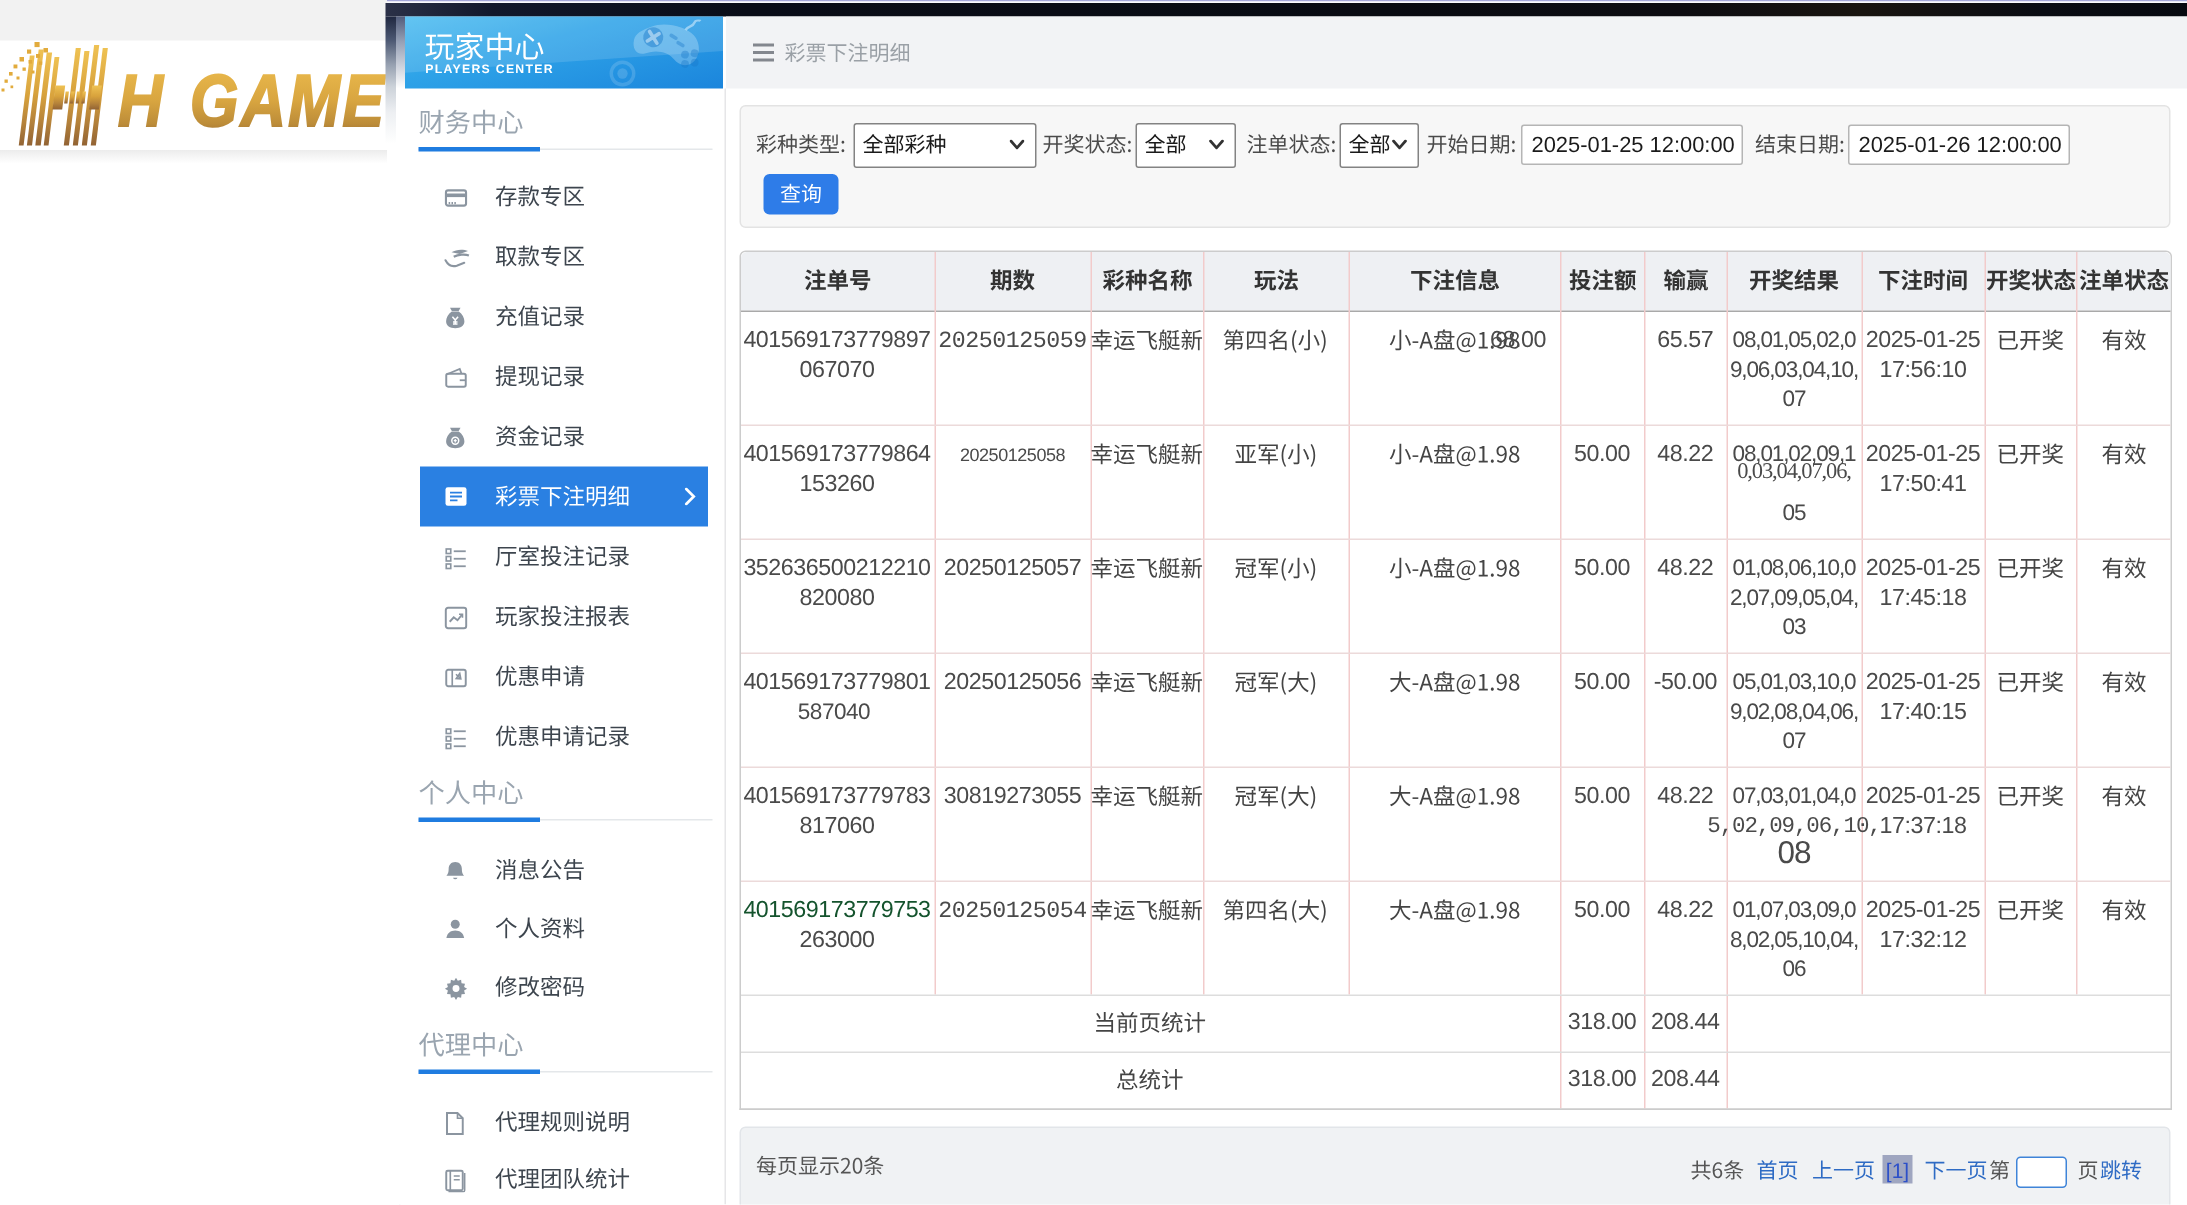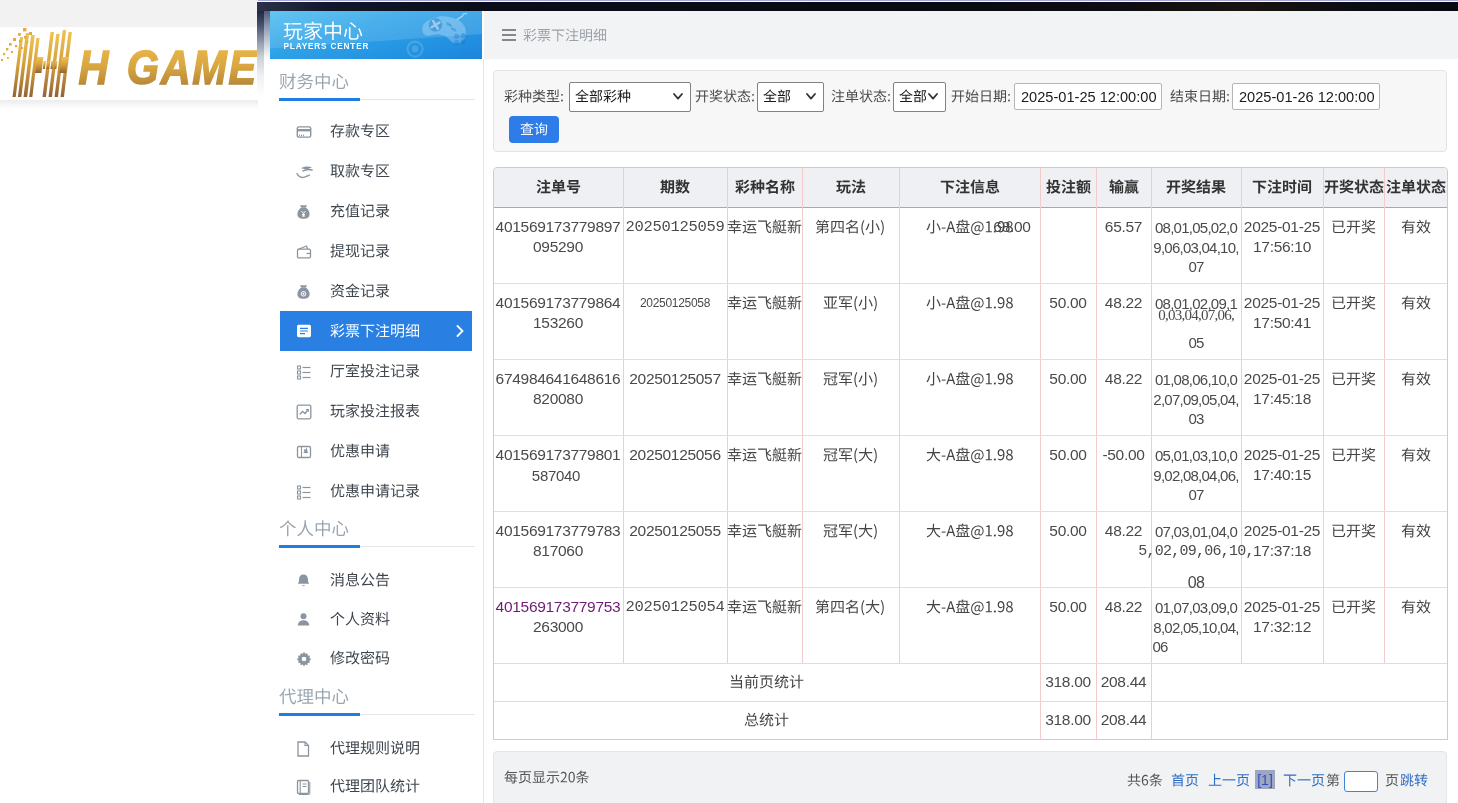--- a/index.html
+++ b/index.html
@@ -642,21 +642,21 @@
       <use href="#gb72b6" transform="translate(30.0 15.3) scale(0.0150 -0.0150)"></use>
       <use href="#gb6001" transform="translate(45.0 15.3) scale(0.0150 -0.0150)"></use>
     </svg></div>
 <div style="position:absolute;left:1385.5px;top:177.1px;line-height:0"><svg width="60" height="20" viewBox="0 0 60 20" style="overflow:visible" fill="#333">
       <use href="#gb6ce8" transform="translate(0.0 15.3) scale(0.0150 -0.0150)"></use>
       <use href="#gb5355" transform="translate(15.0 15.3) scale(0.0150 -0.0150)"></use>
       <use href="#gb72b6" transform="translate(30.0 15.3) scale(0.0150 -0.0150)"></use>
       <use href="#gb6001" transform="translate(45.0 15.3) scale(0.0150 -0.0150)"></use>
     </svg></div>
 <div style="position:absolute;left:558.0px;top:227.0px;transform:translate(-50%,-50%);font-family:'Liberation Sans',sans-serif;font-size:15.5px;letter-spacing:-0.30px;color:#4a4a4a;white-space:nowrap;line-height:normal">401569173779897</div>
-<div style="position:absolute;left:558.0px;top:246.6px;transform:translate(-50%,-50%);font-family:'Liberation Sans',sans-serif;font-size:15.5px;letter-spacing:-0.30px;color:#4a4a4a;white-space:nowrap;line-height:normal">095290</div>
+<div style="position:absolute;left:558.0px;top:246.6px;transform:translate(-50%,-50%);font-family:'Liberation Sans',sans-serif;font-size:15.5px;letter-spacing:-0.30px;color:#4a4a4a;white-space:nowrap;line-height:normal">067070</div>
 <div style="position:absolute;left:675.0px;top:227.0px;transform:translate(-50%,-50%);font-family:Liberation Mono, monospace;font-size:15.5px;letter-spacing:-0.30px;color:#4a4a4a;white-space:nowrap;line-height:normal">20250125059</div>
 <div style="position:absolute;left:727.0px;top:217.1px;line-height:0"><svg width="75" height="20" viewBox="0 0 75 20" style="overflow:visible" fill="#444">
       <use href="#g5e78" transform="translate(0.0 15.3) scale(0.0150 -0.0150)"></use>
       <use href="#g8fd0" transform="translate(15.0 15.3) scale(0.0150 -0.0150)"></use>
       <use href="#g98de" transform="translate(30.0 15.3) scale(0.0150 -0.0150)"></use>
       <use href="#g8247" transform="translate(45.0 15.3) scale(0.0150 -0.0150)"></use>
       <use href="#g65b0" transform="translate(60.0 15.3) scale(0.0150 -0.0150)"></use>
     </svg></div>
 <div style="position:absolute;left:815.4px;top:217.1px;line-height:0"><svg width="70" height="20" viewBox="0 0 70 20" style="overflow:visible" fill="#444">
       <use href="#g7b2c" transform="translate(0.0 15.3) scale(0.0150 -0.0150)"></use>
@@ -730,21 +730,21 @@
 <div style="position:absolute;left:1282.0px;top:322.6px;transform:translate(-50%,-50%);font-family:'Liberation Sans',sans-serif;font-size:15.5px;letter-spacing:-0.30px;color:#4a4a4a;white-space:nowrap;line-height:normal">17:50:41</div>
 <div style="position:absolute;left:1331.0px;top:293.1px;line-height:0"><svg width="45" height="20" viewBox="0 0 45 20" style="overflow:visible" fill="#444">
       <use href="#g5df2" transform="translate(0.0 15.3) scale(0.0150 -0.0150)"></use>
       <use href="#g5f00" transform="translate(15.0 15.3) scale(0.0150 -0.0150)"></use>
       <use href="#g5956" transform="translate(30.0 15.3) scale(0.0150 -0.0150)"></use>
     </svg></div>
 <div style="position:absolute;left:1400.5px;top:293.1px;line-height:0"><svg width="30" height="20" viewBox="0 0 30 20" style="overflow:visible" fill="#444">
       <use href="#g6709" transform="translate(0.0 15.3) scale(0.0150 -0.0150)"></use>
       <use href="#g6548" transform="translate(15.0 15.3) scale(0.0150 -0.0150)"></use>
     </svg></div>
-<div style="position:absolute;left:558.0px;top:379.0px;transform:translate(-50%,-50%);font-family:'Liberation Sans',sans-serif;font-size:15.5px;letter-spacing:-0.30px;color:#4a4a4a;white-space:nowrap;line-height:normal">674984641648616</div>
+<div style="position:absolute;left:558.0px;top:379.0px;transform:translate(-50%,-50%);font-family:'Liberation Sans',sans-serif;font-size:15.5px;letter-spacing:-0.30px;color:#4a4a4a;white-space:nowrap;line-height:normal">352636500212210</div>
 <div style="position:absolute;left:558.0px;top:398.6px;transform:translate(-50%,-50%);font-family:'Liberation Sans',sans-serif;font-size:15.5px;letter-spacing:-0.30px;color:#4a4a4a;white-space:nowrap;line-height:normal">820080</div>
 <div style="position:absolute;left:675.0px;top:379.0px;transform:translate(-50%,-50%);font-family:'Liberation Sans',sans-serif;font-size:15.5px;letter-spacing:-0.30px;color:#4a4a4a;white-space:nowrap;line-height:normal">20250125057</div>
 <div style="position:absolute;left:727.0px;top:369.1px;line-height:0"><svg width="75" height="20" viewBox="0 0 75 20" style="overflow:visible" fill="#444">
       <use href="#g5e78" transform="translate(0.0 15.3) scale(0.0150 -0.0150)"></use>
       <use href="#g8fd0" transform="translate(15.0 15.3) scale(0.0150 -0.0150)"></use>
       <use href="#g98de" transform="translate(30.0 15.3) scale(0.0150 -0.0150)"></use>
       <use href="#g8247" transform="translate(45.0 15.3) scale(0.0150 -0.0150)"></use>
       <use href="#g65b0" transform="translate(60.0 15.3) scale(0.0150 -0.0150)"></use>
     </svg></div>
 <div style="position:absolute;left:822.9px;top:369.1px;line-height:0"><svg width="55" height="20" viewBox="0 0 55 20" style="overflow:visible" fill="#444">
@@ -820,21 +820,21 @@
       <use href="#g5df2" transform="translate(0.0 15.3) scale(0.0150 -0.0150)"></use>
       <use href="#g5f00" transform="translate(15.0 15.3) scale(0.0150 -0.0150)"></use>
       <use href="#g5956" transform="translate(30.0 15.3) scale(0.0150 -0.0150)"></use>
     </svg></div>
 <div style="position:absolute;left:1400.5px;top:445.1px;line-height:0"><svg width="30" height="20" viewBox="0 0 30 20" style="overflow:visible" fill="#444">
       <use href="#g6709" transform="translate(0.0 15.3) scale(0.0150 -0.0150)"></use>
       <use href="#g6548" transform="translate(15.0 15.3) scale(0.0150 -0.0150)"></use>
     </svg></div>
 <div style="position:absolute;left:558.0px;top:531.0px;transform:translate(-50%,-50%);font-family:'Liberation Sans',sans-serif;font-size:15.5px;letter-spacing:-0.30px;color:#4a4a4a;white-space:nowrap;line-height:normal">401569173779783</div>
 <div style="position:absolute;left:558.0px;top:550.6px;transform:translate(-50%,-50%);font-family:'Liberation Sans',sans-serif;font-size:15.5px;letter-spacing:-0.30px;color:#4a4a4a;white-space:nowrap;line-height:normal">817060</div>
-<div style="position:absolute;left:675.0px;top:531.0px;transform:translate(-50%,-50%);font-family:'Liberation Sans',sans-serif;font-size:15.5px;letter-spacing:-0.30px;color:#4a4a4a;white-space:nowrap;line-height:normal">20250125055</div>
+<div style="position:absolute;left:675.0px;top:531.0px;transform:translate(-50%,-50%);font-family:'Liberation Sans',sans-serif;font-size:15.5px;letter-spacing:-0.30px;color:#4a4a4a;white-space:nowrap;line-height:normal">30819273055</div>
 <div style="position:absolute;left:727.0px;top:521.1px;line-height:0"><svg width="75" height="20" viewBox="0 0 75 20" style="overflow:visible" fill="#444">
       <use href="#g5e78" transform="translate(0.0 15.3) scale(0.0150 -0.0150)"></use>
       <use href="#g8fd0" transform="translate(15.0 15.3) scale(0.0150 -0.0150)"></use>
       <use href="#g98de" transform="translate(30.0 15.3) scale(0.0150 -0.0150)"></use>
       <use href="#g8247" transform="translate(45.0 15.3) scale(0.0150 -0.0150)"></use>
       <use href="#g65b0" transform="translate(60.0 15.3) scale(0.0150 -0.0150)"></use>
     </svg></div>
 <div style="position:absolute;left:822.9px;top:521.1px;line-height:0"><svg width="55" height="20" viewBox="0 0 55 20" style="overflow:visible" fill="#444">
       <use href="#g51a0" transform="translate(0.0 15.3) scale(0.0150 -0.0150)"></use>
       <use href="#g519b" transform="translate(15.0 15.3) scale(0.0150 -0.0150)"></use>
@@ -850,33 +850,33 @@
       <use href="#g40" transform="translate(44.3 15.3) scale(0.0150 -0.0150)"></use>
       <use href="#g31" transform="translate(58.5 15.3) scale(0.0150 -0.0150)"></use>
       <use href="#g2e" transform="translate(66.8 15.3) scale(0.0150 -0.0150)"></use>
       <use href="#g39" transform="translate(71.0 15.3) scale(0.0150 -0.0150)"></use>
       <use href="#g38" transform="translate(79.3 15.3) scale(0.0150 -0.0150)"></use>
     </svg></div>
 <div style="position:absolute;left:1068.0px;top:531.0px;transform:translate(-50%,-50%);font-family:'Liberation Sans',sans-serif;font-size:15.5px;letter-spacing:-0.30px;color:#4a4a4a;white-space:nowrap;line-height:normal">50.00</div>
 <div style="position:absolute;left:1123.5px;top:531.0px;transform:translate(-50%,-50%);font-family:'Liberation Sans',sans-serif;font-size:15.5px;letter-spacing:-0.30px;color:#4a4a4a;white-space:nowrap;line-height:normal">48.22</div>
 <div style="position:absolute;left:1196.0px;top:531.0px;transform:translate(-50%,-50%);font-family:'Liberation Sans',sans-serif;font-size:15.0px;letter-spacing:-0.75px;color:#4a4a4a;white-space:nowrap;line-height:normal">07,03,01,04,0</div>
 <div style="position:absolute;left:1196.0px;top:550.6px;transform:translate(-50%,-50%);font-family:Liberation Mono, monospace;font-size:15.0px;letter-spacing:-0.75px;color:#4a4a4a;white-space:nowrap;line-height:normal">5,02,09,06,10,</div>
-<div style="position:absolute;left:1196.0px;top:583px;transform:translate(-50%,-50%);font-family:'Liberation Sans',sans-serif;font-size:16px;letter-spacing:-0.75px;color:#4a4a4a;white-space:nowrap;line-height:normal">08</div>
+<div style="position:absolute;left:1196.0px;top:569px;transform:translate(-50%,-50%);font-family:'Liberation Sans',sans-serif;font-size:21px;letter-spacing:-0.75px;color:#4a4a4a;white-space:nowrap;line-height:normal">08</div>
 <div style="position:absolute;left:1282.0px;top:531.0px;transform:translate(-50%,-50%);font-family:'Liberation Sans',sans-serif;font-size:15.5px;letter-spacing:-0.30px;color:#4a4a4a;white-space:nowrap;line-height:normal">2025-01-25</div>
 <div style="position:absolute;left:1282.0px;top:550.6px;transform:translate(-50%,-50%);font-family:'Liberation Sans',sans-serif;font-size:15.5px;letter-spacing:-0.30px;color:#4a4a4a;white-space:nowrap;line-height:normal">17:37:18</div>
 <div style="position:absolute;left:1331.0px;top:521.1px;line-height:0"><svg width="45" height="20" viewBox="0 0 45 20" style="overflow:visible" fill="#444">
       <use href="#g5df2" transform="translate(0.0 15.3) scale(0.0150 -0.0150)"></use>
       <use href="#g5f00" transform="translate(15.0 15.3) scale(0.0150 -0.0150)"></use>
       <use href="#g5956" transform="translate(30.0 15.3) scale(0.0150 -0.0150)"></use>
     </svg></div>
 <div style="position:absolute;left:1400.5px;top:521.1px;line-height:0"><svg width="30" height="20" viewBox="0 0 30 20" style="overflow:visible" fill="#444">
       <use href="#g6709" transform="translate(0.0 15.3) scale(0.0150 -0.0150)"></use>
       <use href="#g6548" transform="translate(15.0 15.3) scale(0.0150 -0.0150)"></use>
     </svg></div>
-<div style="position:absolute;left:558.0px;top:607.0px;transform:translate(-50%,-50%);font-family:'Liberation Sans',sans-serif;font-size:15.5px;letter-spacing:-0.30px;color:#701a75;white-space:nowrap;line-height:normal">401569173779753</div>
+<div style="position:absolute;left:558.0px;top:607.0px;transform:translate(-50%,-50%);font-family:'Liberation Sans',sans-serif;font-size:15.5px;letter-spacing:-0.30px;color:#14532d;white-space:nowrap;line-height:normal">401569173779753</div>
 <div style="position:absolute;left:558.0px;top:626.6px;transform:translate(-50%,-50%);font-family:'Liberation Sans',sans-serif;font-size:15.5px;letter-spacing:-0.30px;color:#4a4a4a;white-space:nowrap;line-height:normal">263000</div>
 <div style="position:absolute;left:675.0px;top:607.0px;transform:translate(-50%,-50%);font-family:Liberation Mono, monospace;font-size:15.5px;letter-spacing:-0.30px;color:#4a4a4a;white-space:nowrap;line-height:normal">20250125054</div>
 <div style="position:absolute;left:727.0px;top:597.1px;line-height:0"><svg width="75" height="20" viewBox="0 0 75 20" style="overflow:visible" fill="#444">
       <use href="#g5e78" transform="translate(0.0 15.3) scale(0.0150 -0.0150)"></use>
       <use href="#g8fd0" transform="translate(15.0 15.3) scale(0.0150 -0.0150)"></use>
       <use href="#g98de" transform="translate(30.0 15.3) scale(0.0150 -0.0150)"></use>
       <use href="#g8247" transform="translate(45.0 15.3) scale(0.0150 -0.0150)"></use>
       <use href="#g65b0" transform="translate(60.0 15.3) scale(0.0150 -0.0150)"></use>
     </svg></div>
 <div style="position:absolute;left:815.4px;top:597.1px;line-height:0"><svg width="70" height="20" viewBox="0 0 70 20" style="overflow:visible" fill="#444">
@@ -895,21 +895,21 @@
       <use href="#g40" transform="translate(44.3 15.3) scale(0.0150 -0.0150)"></use>
       <use href="#g31" transform="translate(58.5 15.3) scale(0.0150 -0.0150)"></use>
       <use href="#g2e" transform="translate(66.8 15.3) scale(0.0150 -0.0150)"></use>
       <use href="#g39" transform="translate(71.0 15.3) scale(0.0150 -0.0150)"></use>
       <use href="#g38" transform="translate(79.3 15.3) scale(0.0150 -0.0150)"></use>
     </svg></div>
 <div style="position:absolute;left:1068.0px;top:607.0px;transform:translate(-50%,-50%);font-family:'Liberation Sans',sans-serif;font-size:15.5px;letter-spacing:-0.30px;color:#4a4a4a;white-space:nowrap;line-height:normal">50.00</div>
 <div style="position:absolute;left:1123.5px;top:607.0px;transform:translate(-50%,-50%);font-family:'Liberation Sans',sans-serif;font-size:15.5px;letter-spacing:-0.30px;color:#4a4a4a;white-space:nowrap;line-height:normal">48.22</div>
 <div style="position:absolute;left:1196.0px;top:607.0px;transform:translate(-50%,-50%);font-family:'Liberation Sans',sans-serif;font-size:15.0px;letter-spacing:-0.75px;color:#4a4a4a;white-space:nowrap;line-height:normal">01,07,03,09,0</div>
 <div style="position:absolute;left:1196.0px;top:626.6px;transform:translate(-50%,-50%);font-family:'Liberation Sans',sans-serif;font-size:15.0px;letter-spacing:-0.75px;color:#4a4a4a;white-space:nowrap;line-height:normal">8,02,05,10,04,</div>
-<div style="position:absolute;left:1160px;top:646.2px;transform:translate(-50%,-50%);font-family:'Liberation Sans',sans-serif;font-size:15.0px;letter-spacing:-0.75px;color:#4a4a4a;white-space:nowrap;line-height:normal">06</div>
+<div style="position:absolute;left:1196.0px;top:646.2px;transform:translate(-50%,-50%);font-family:'Liberation Sans',sans-serif;font-size:15.0px;letter-spacing:-0.75px;color:#4a4a4a;white-space:nowrap;line-height:normal">06</div>
 <div style="position:absolute;left:1282.0px;top:607.0px;transform:translate(-50%,-50%);font-family:'Liberation Sans',sans-serif;font-size:15.5px;letter-spacing:-0.30px;color:#4a4a4a;white-space:nowrap;line-height:normal">2025-01-25</div>
 <div style="position:absolute;left:1282.0px;top:626.6px;transform:translate(-50%,-50%);font-family:'Liberation Sans',sans-serif;font-size:15.5px;letter-spacing:-0.30px;color:#4a4a4a;white-space:nowrap;line-height:normal">17:32:12</div>
 <div style="position:absolute;left:1331.0px;top:597.1px;line-height:0"><svg width="45" height="20" viewBox="0 0 45 20" style="overflow:visible" fill="#444">
       <use href="#g5df2" transform="translate(0.0 15.3) scale(0.0150 -0.0150)"></use>
       <use href="#g5f00" transform="translate(15.0 15.3) scale(0.0150 -0.0150)"></use>
       <use href="#g5956" transform="translate(30.0 15.3) scale(0.0150 -0.0150)"></use>
     </svg></div>
 <div style="position:absolute;left:1400.5px;top:597.1px;line-height:0"><svg width="30" height="20" viewBox="0 0 30 20" style="overflow:visible" fill="#444">
       <use href="#g6709" transform="translate(0.0 15.3) scale(0.0150 -0.0150)"></use>
       <use href="#g6548" transform="translate(15.0 15.3) scale(0.0150 -0.0150)"></use>

